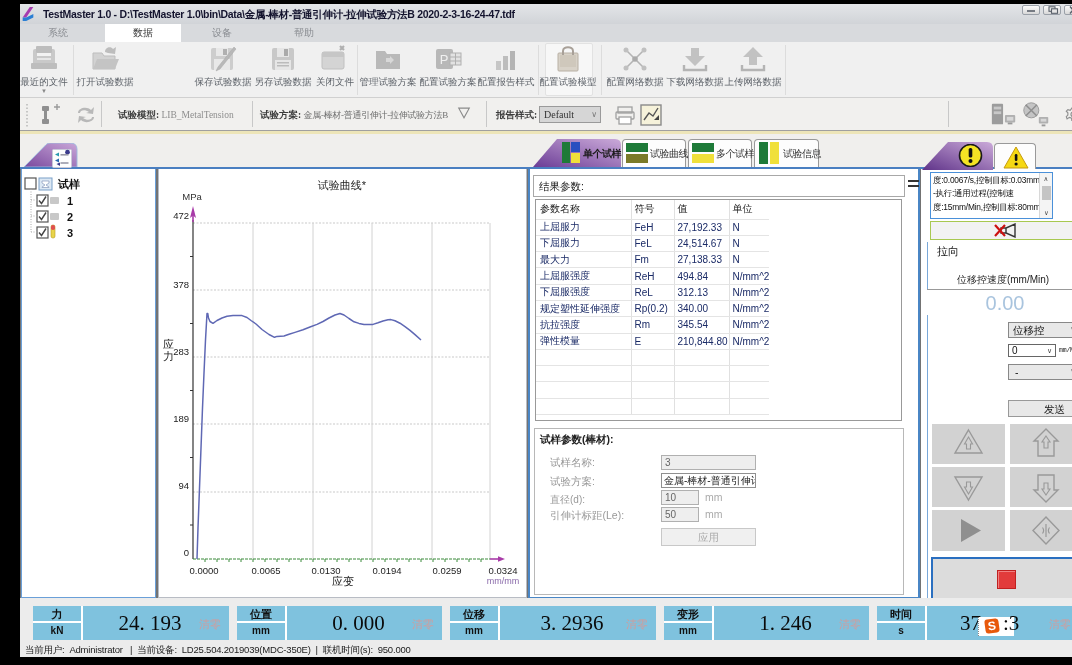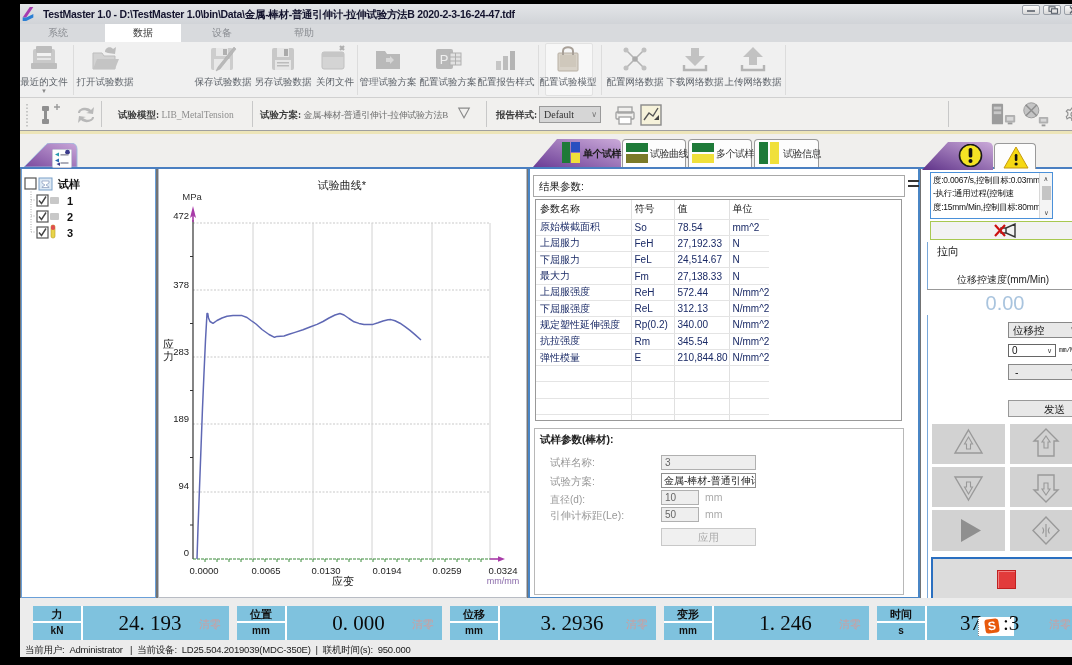--- a/index.html
+++ b/index.html
@@ -428,27 +428,20 @@
           </colgroup>
         <tbody>
             <tr style="height:19px;color:#1a1a1a">
               <td class="c1">参数名称</td>
               <td class="c2">符号</td>
               <td class="c2">值</td>
               <td class="c2">单位</td>
               <td></td>
             </tr>
         <tr>
-              <td class="c1">原始横截面积</td>
-              <td class="c2">So</td>
-              <td class="c2">78.54</td>
-              <td class="c2">mm^2</td>
-              <td></td>
-            </tr>
-        <tr>
               <td class="c1">上屈服力</td>
               <td class="c2">FeH</td>
               <td class="c2">27,192.33</td>
               <td class="c2">N</td>
               <td></td>
             </tr>
         <tr>
               <td class="c1">下屈服力</td>
               <td class="c2">FeL</td>
               <td class="c2">24,514.67</td>
@@ -458,21 +451,21 @@
         <tr>
               <td class="c1">最大力</td>
               <td class="c2">Fm</td>
               <td class="c2">27,138.33</td>
               <td class="c2">N</td>
               <td></td>
             </tr>
         <tr>
               <td class="c1">上屈服强度</td>
               <td class="c2">ReH</td>
-              <td class="c2">572.44</td>
+              <td class="c2">494.84</td>
               <td class="c2">N/mm^2</td>
               <td></td>
             </tr>
         <tr>
               <td class="c1">下屈服强度</td>
               <td class="c2">ReL</td>
               <td class="c2">312.13</td>
               <td class="c2">N/mm^2</td>
               <td></td>
             </tr>

